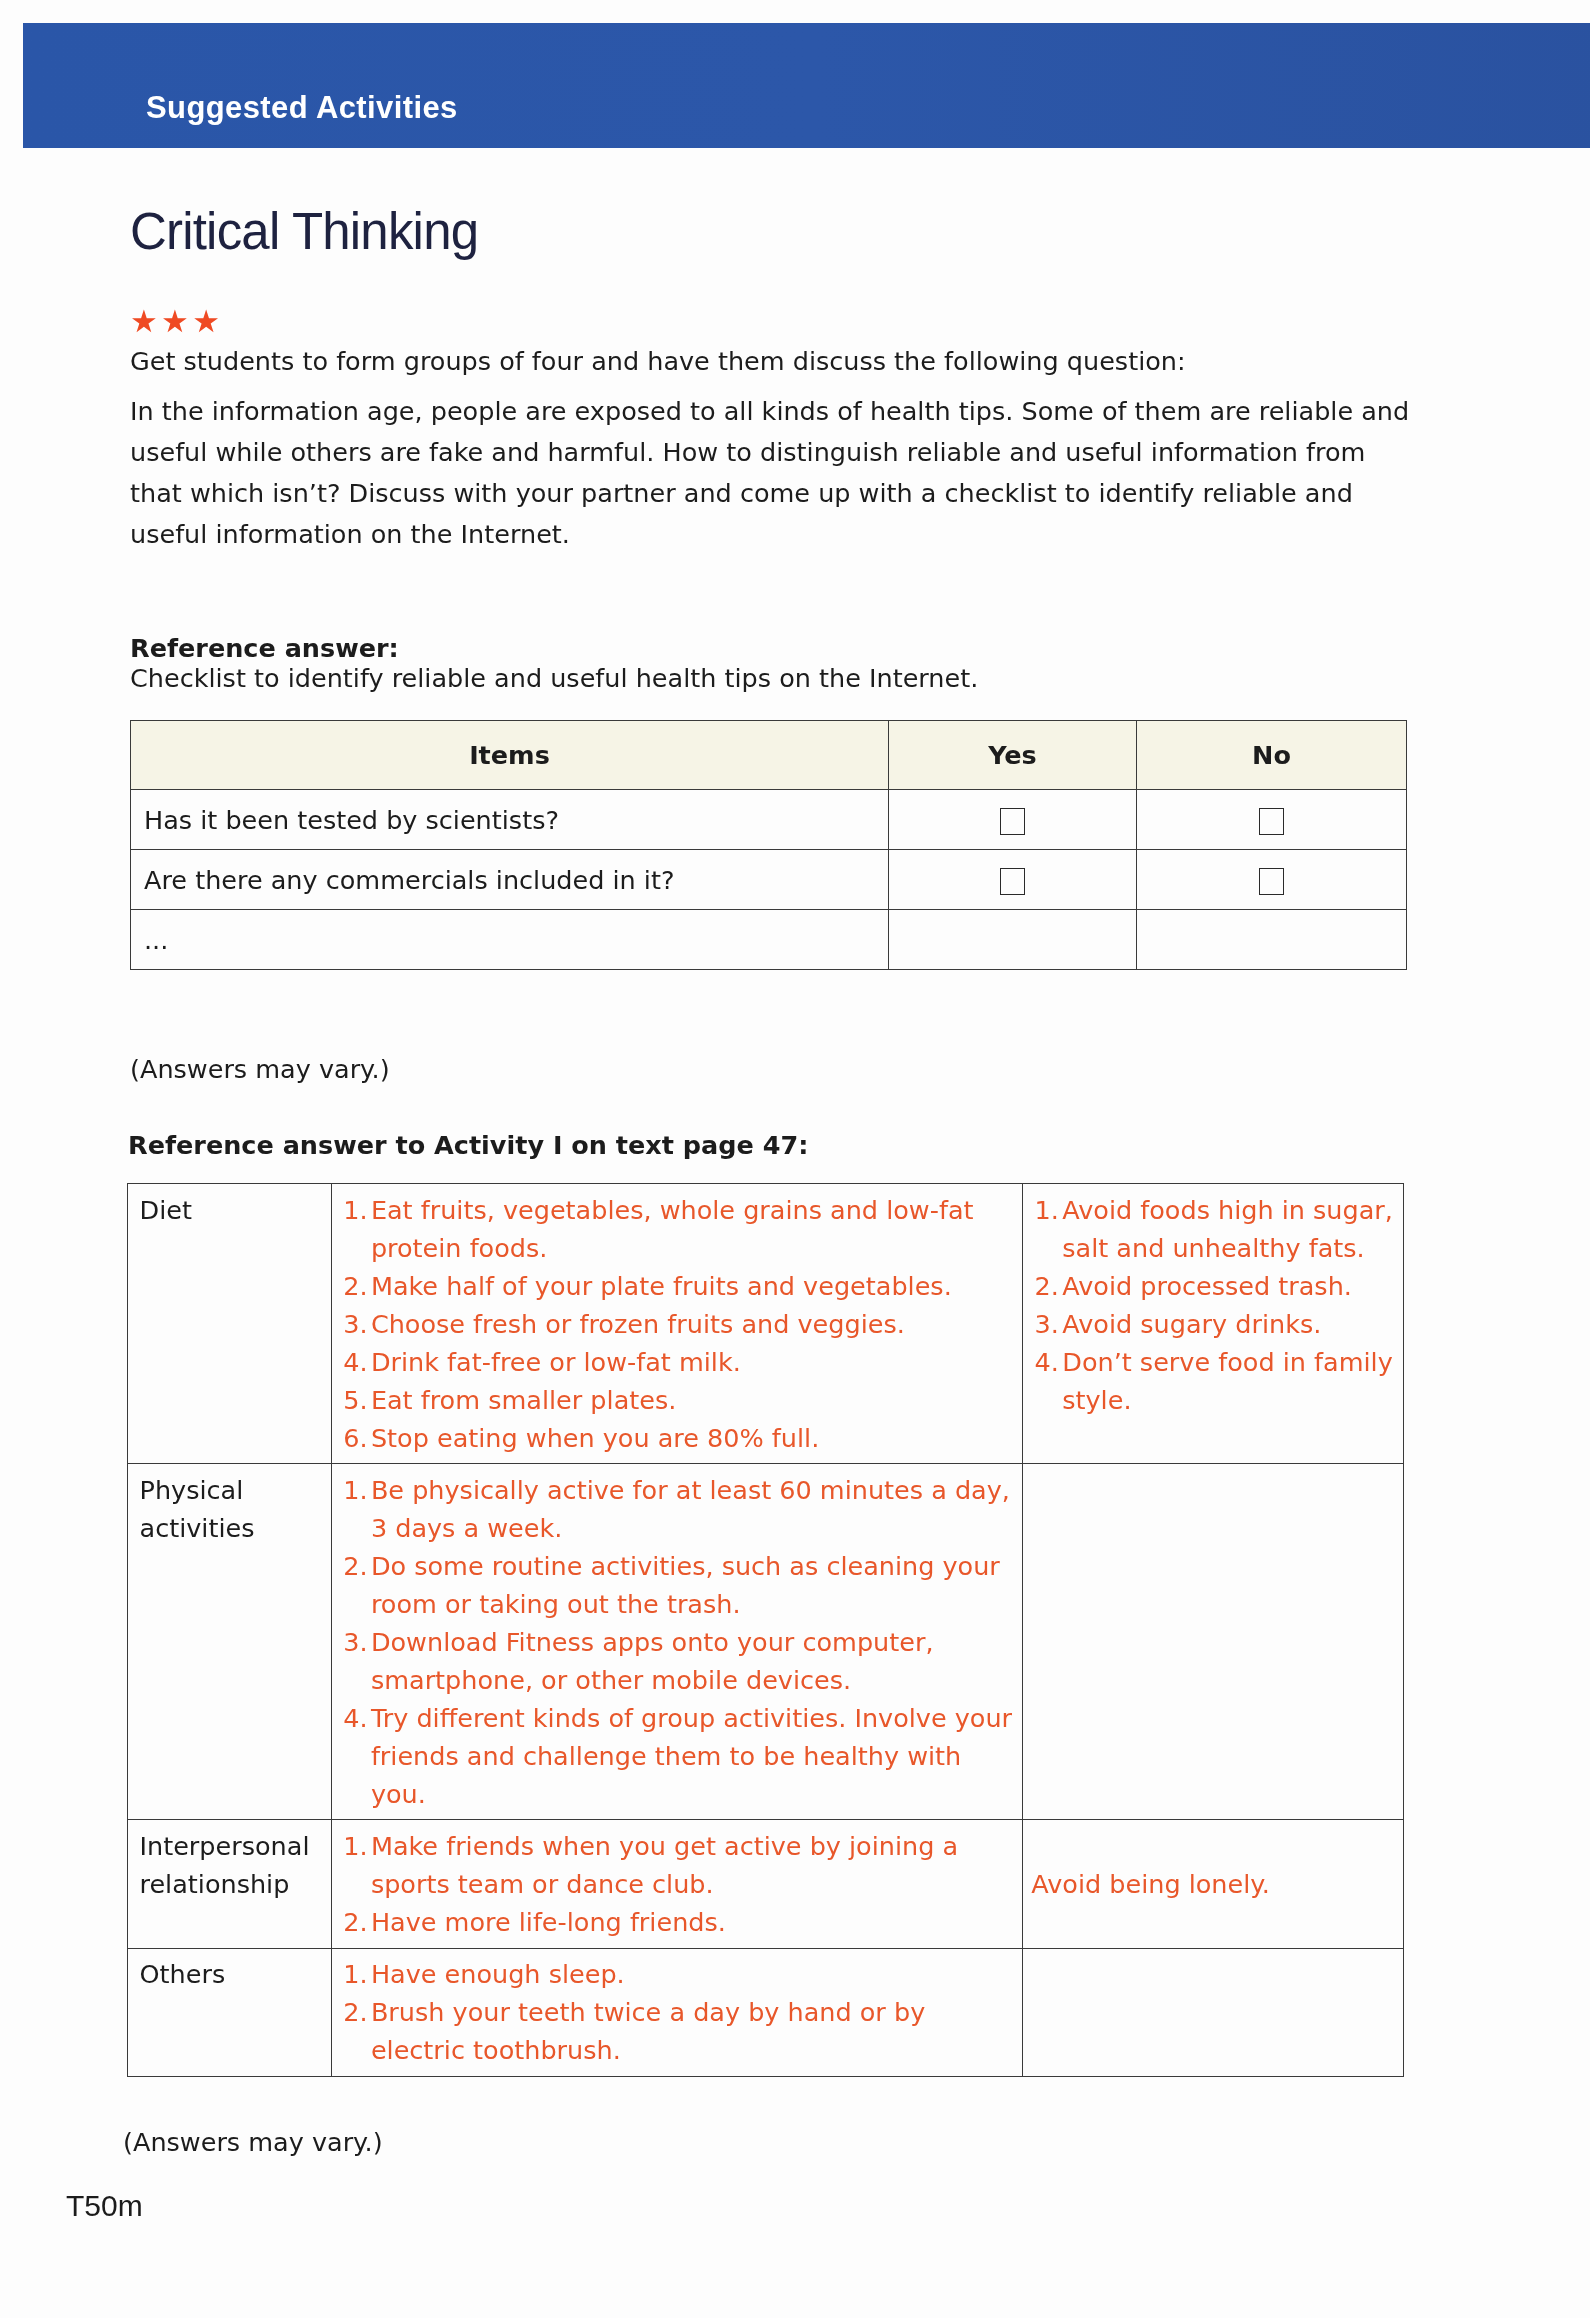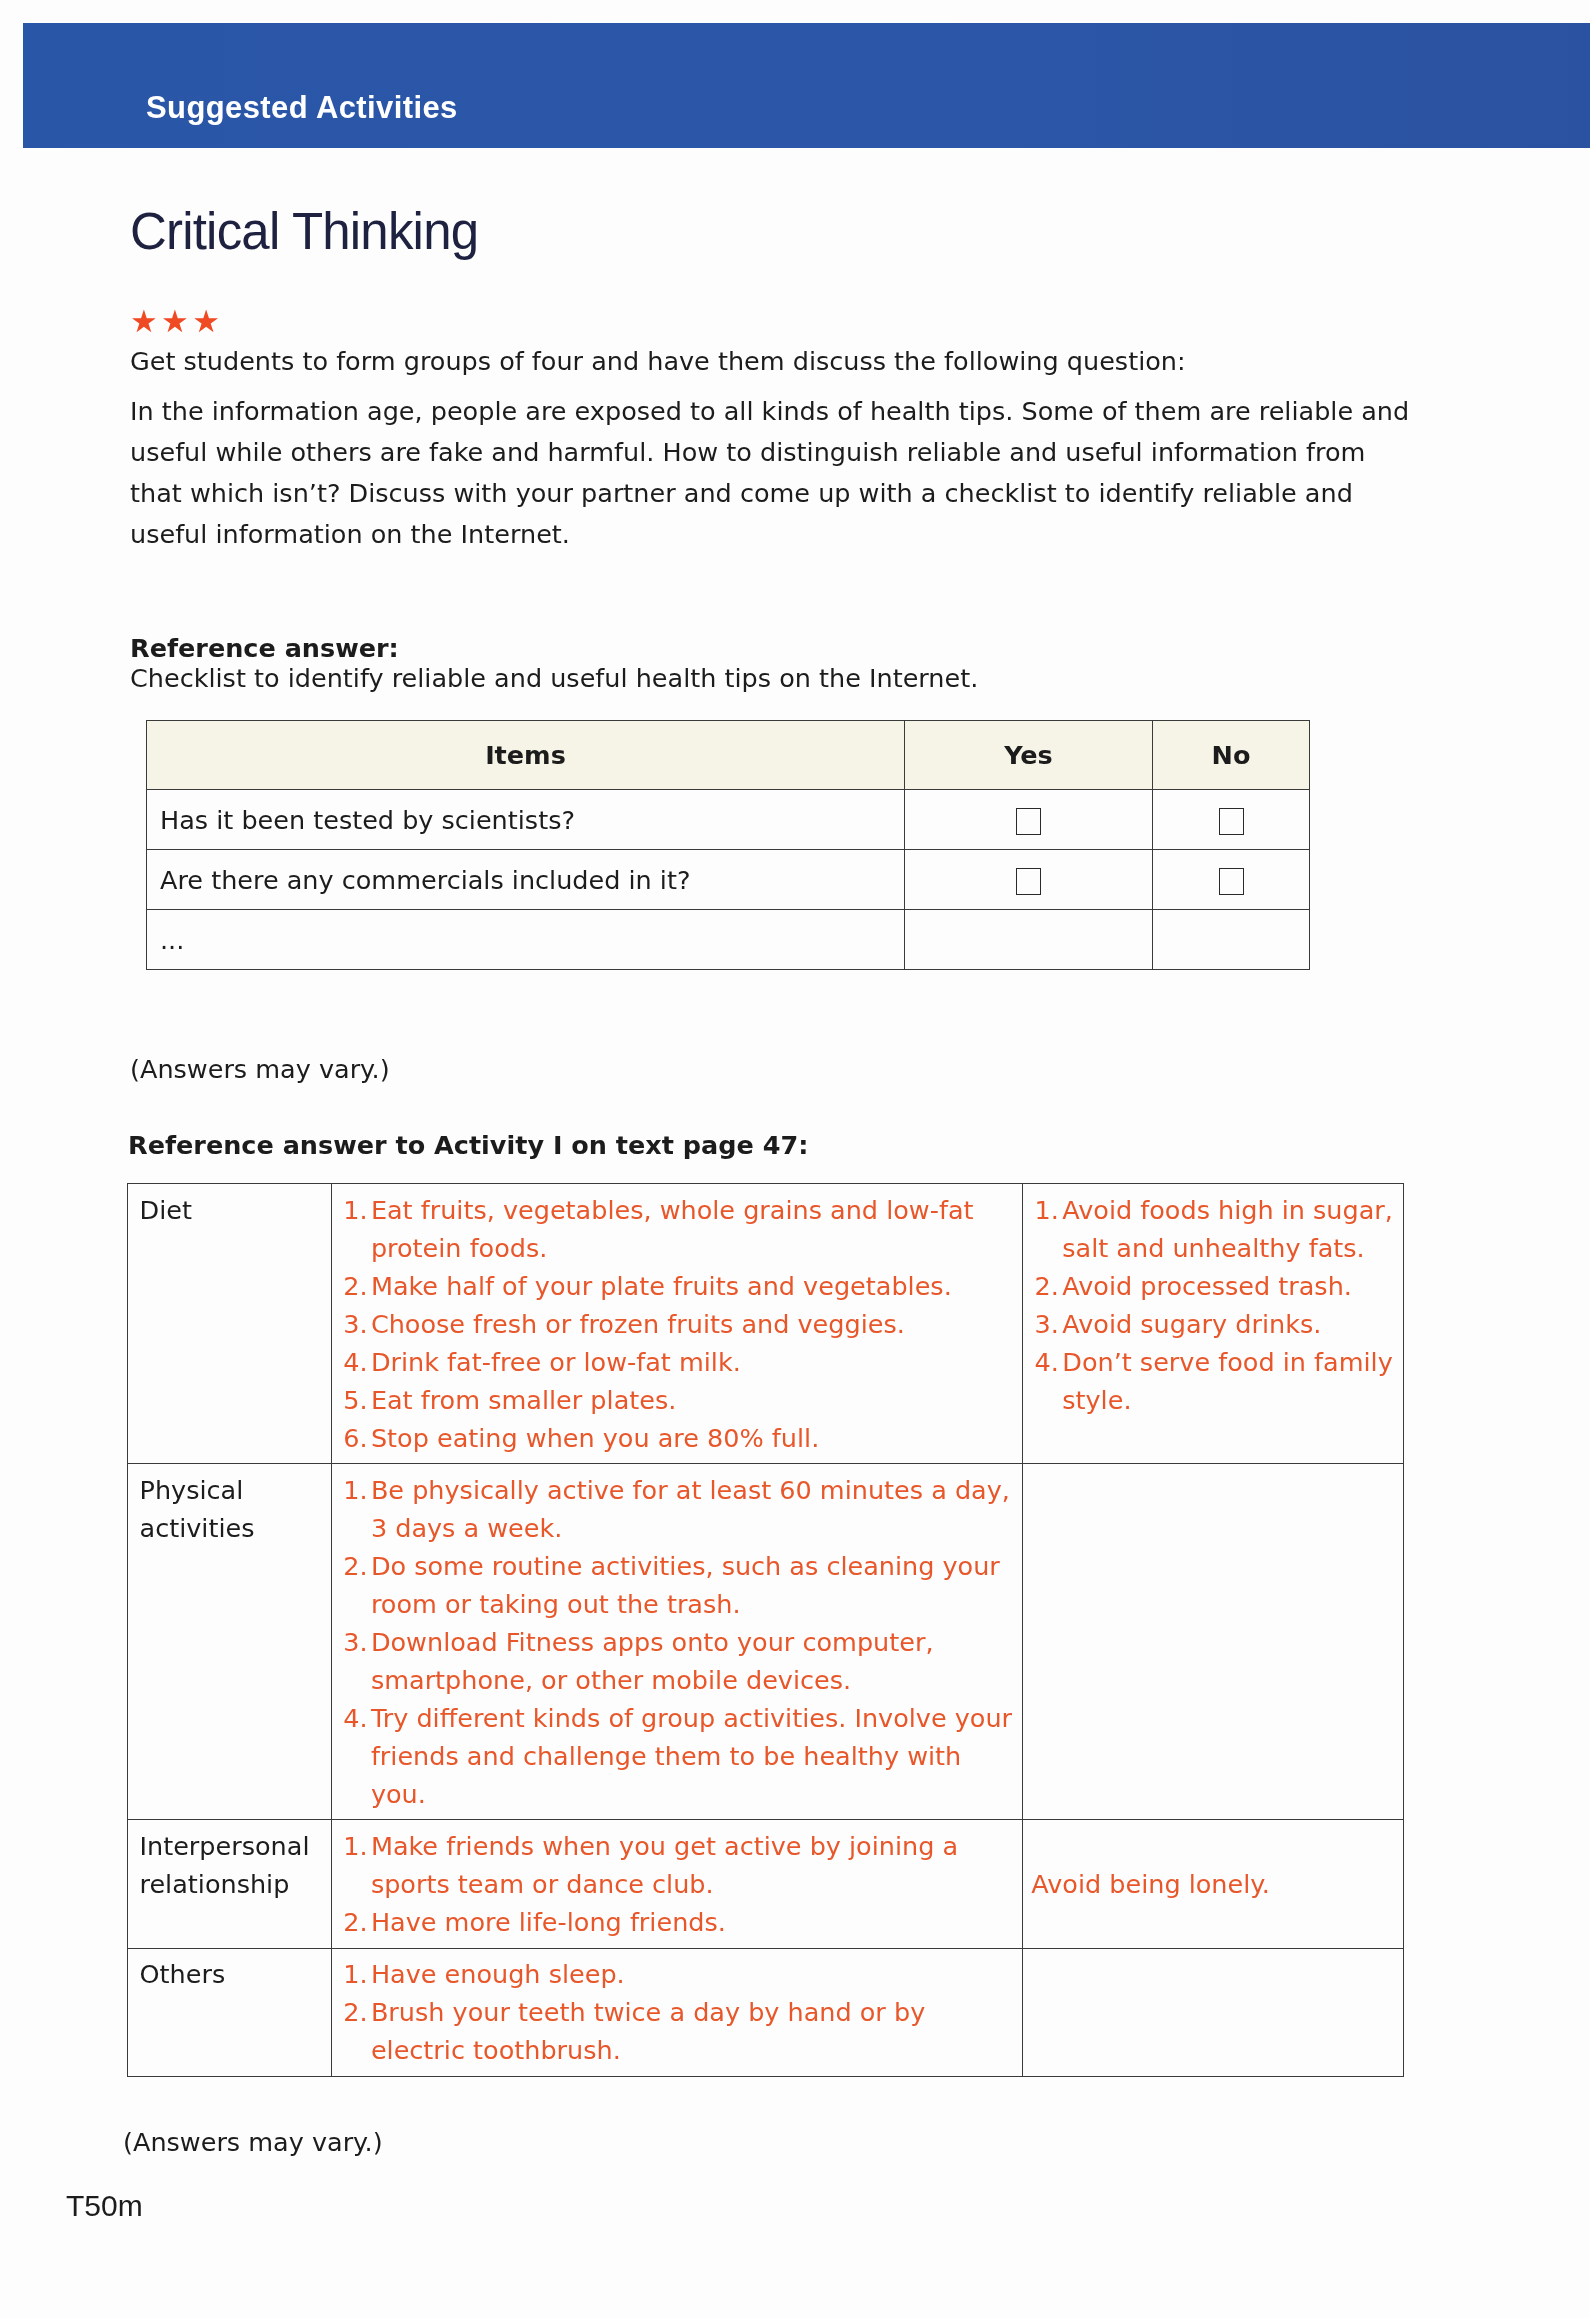--- a/index.html
+++ b/index.html
@@ -9,21 +9,21 @@
             background:linear-gradient(90deg,#2a56a8 0%,#2c57a9 50%,#2a52a0 100%);padding-left:47px; }
   .banner-title { position:absolute; left:123px; top:67px; font-family:"Liberation Sans", sans-serif;
                   font-weight:bold; font-size:31px; color:#ffffff; letter-spacing:0.4px; }
   .h1 { position:absolute; left:130px; top:202px; font-family:"Liberation Sans", sans-serif; font-size:51px;
         color:#1e2240; font-weight:normal; letter-spacing:-0.8px; }
   .stars { position:absolute; left:130px; top:306px; font-size:31px; color:#ef4a23; letter-spacing:3.3px; line-height:1; }
   .p { position:absolute; left:130px; font-size:25.5px; line-height:41px; color:#1c1c1c; width:1283px; }
   .bold { font-weight:bold; }
   table { border-collapse:collapse; position:absolute; }
   td, th { border:1.6px solid #3a3a3a; font-size:25.5px; }
-  .t1 { left:146px; top:720px; width:1164px; }
+  .t1 { left:130px; top:720px; width:1277px; }
   .t1 th { background:#f6f4e6; height:66px; font-weight:bold; text-align:center; }
   .t1 td { height:59px; padding:0 13px; vertical-align:middle; }
   .t1 .ck { text-align:center; padding:0; }
   .box { display:inline-block; width:23px; height:25px; border:1.6px solid #2a2a2a; vertical-align:middle; }
   .t2 { left:127px; top:1183px; width:1277px; }
   .t2 th { background:#f6f4e6; height:64px; font-weight:bold; text-align:center; }
   .t2 td { vertical-align:top; padding:6.6px 8.2px; line-height:38px; }
   .t2 .cat { width:183px; padding-left:11.5px; color:#1c1c1c; }
   .t2 .dos { width:674px; }
   .orange { color:#e8572a; }

